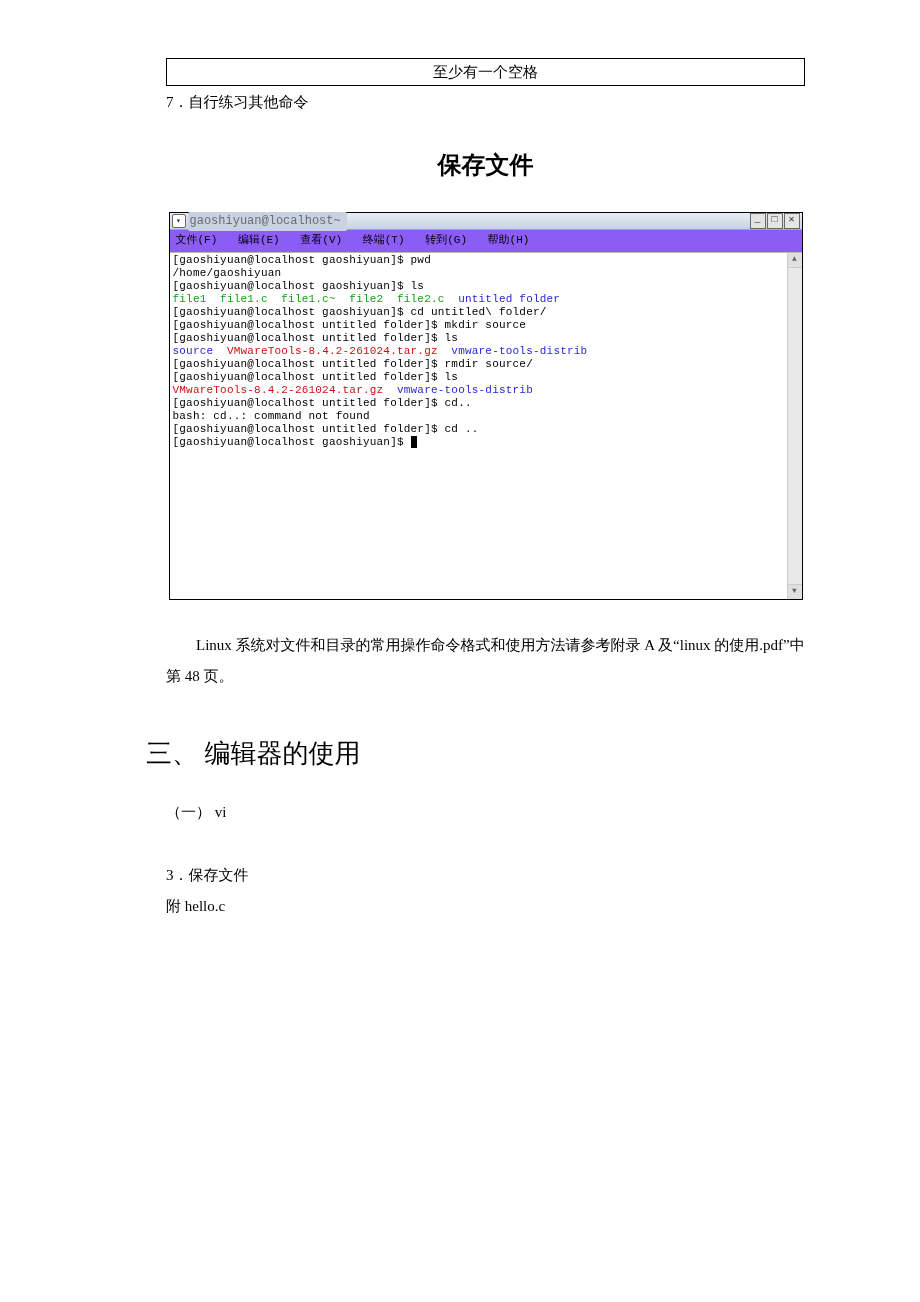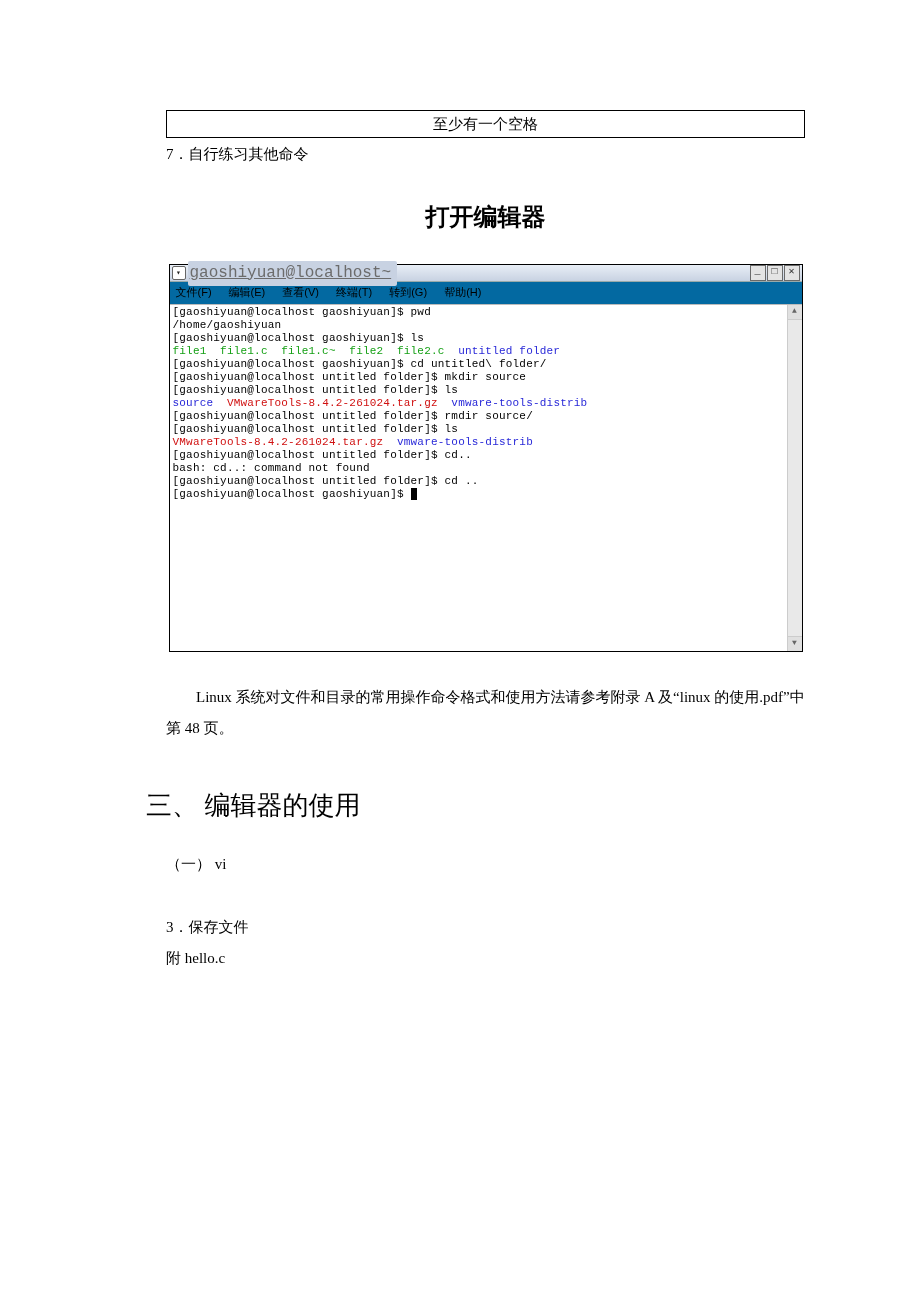--- a/index.html
+++ b/index.html
@@ -2,21 +2,21 @@
 <html><head>
 <meta charset="utf-8">
 <style>
   body {
     background: #fff;
     margin: 0;
     font-family: "SimSun", "宋体", serif;
     width: 920px;
   }
   .page {
-    padding: 110px 115px 80px 166px;
+    padding: 58px 115px 80px 166px;
     box-sizing: border-box;
     width: 920px;
     color: #000;
     font-size: 15px;
     line-height: 1.6;
   }
   .boxed {
     border: 1px solid #000;
     text-align: center;
     padding: 1px 0;
@@ -60,43 +60,42 @@
     align-items: center;
     justify-content: center;
     margin-right: 2px;
     font-size: 8px;
     color: #222;
   }
   .term-title .ttext {
     background: #c8d2e2;
     color: #6c6c6c;
     padding: 0 6px 0 2px;
-    font-size: 16px;
+    font-size: 12px;
     font-family: "Courier New", monospace;
     border-radius: 2px;
-    text-decoration: underline;
   }
   .term-title .spacer { flex: 1; }
   .term-title .winbtn {
     width: 14px; height: 14px;
     border: 1px solid #6a6a6a;
     margin-left: 1px;
     font-size: 10px;
     line-height: 12px;
     text-align: center;
     background: #e4e4e4;
     color: #333;
   }
   .term-menubar {
-    background: #0369a1;
+    background: #8b5cf6;
     border-bottom: 1px solid #bbb;
     padding: 2px 6px;
     font-size: 11px;
     color: #000;
-    font-family: Liberation Sans, sans-serif;
+    font-family: Liberation Mono, monospace;
   }
   .term-menubar span { margin-right: 14px; }
   .term-body-wrap { display: flex; }
   .term-body {
     flex: 1;
     padding: 1px 3px 0 3px;
     white-space: pre;
     line-height: 1.18;
     background: #fff;
     min-height: 345px;
@@ -146,21 +145,21 @@
 <body>
 
 <div class="page">
 
   <div class="boxed">
     <span>至少有一个空格</span>
   </div>
 
   <div class="line7">7．自行练习其他命令</div>
 
-  <div class="h-title">打开编辑器</div>
+  <div class="h-title">保存文件</div>
 
   <div class="term">
     <div class="term-title">
       <span class="dropdown">▾</span>
       <span class="ttext">gaoshiyuan@localhost~</span>
       <span class="spacer"></span>
       <span class="winbtn">_</span>
       <span class="winbtn">□</span>
       <span class="winbtn">✕</span>
     </div>

